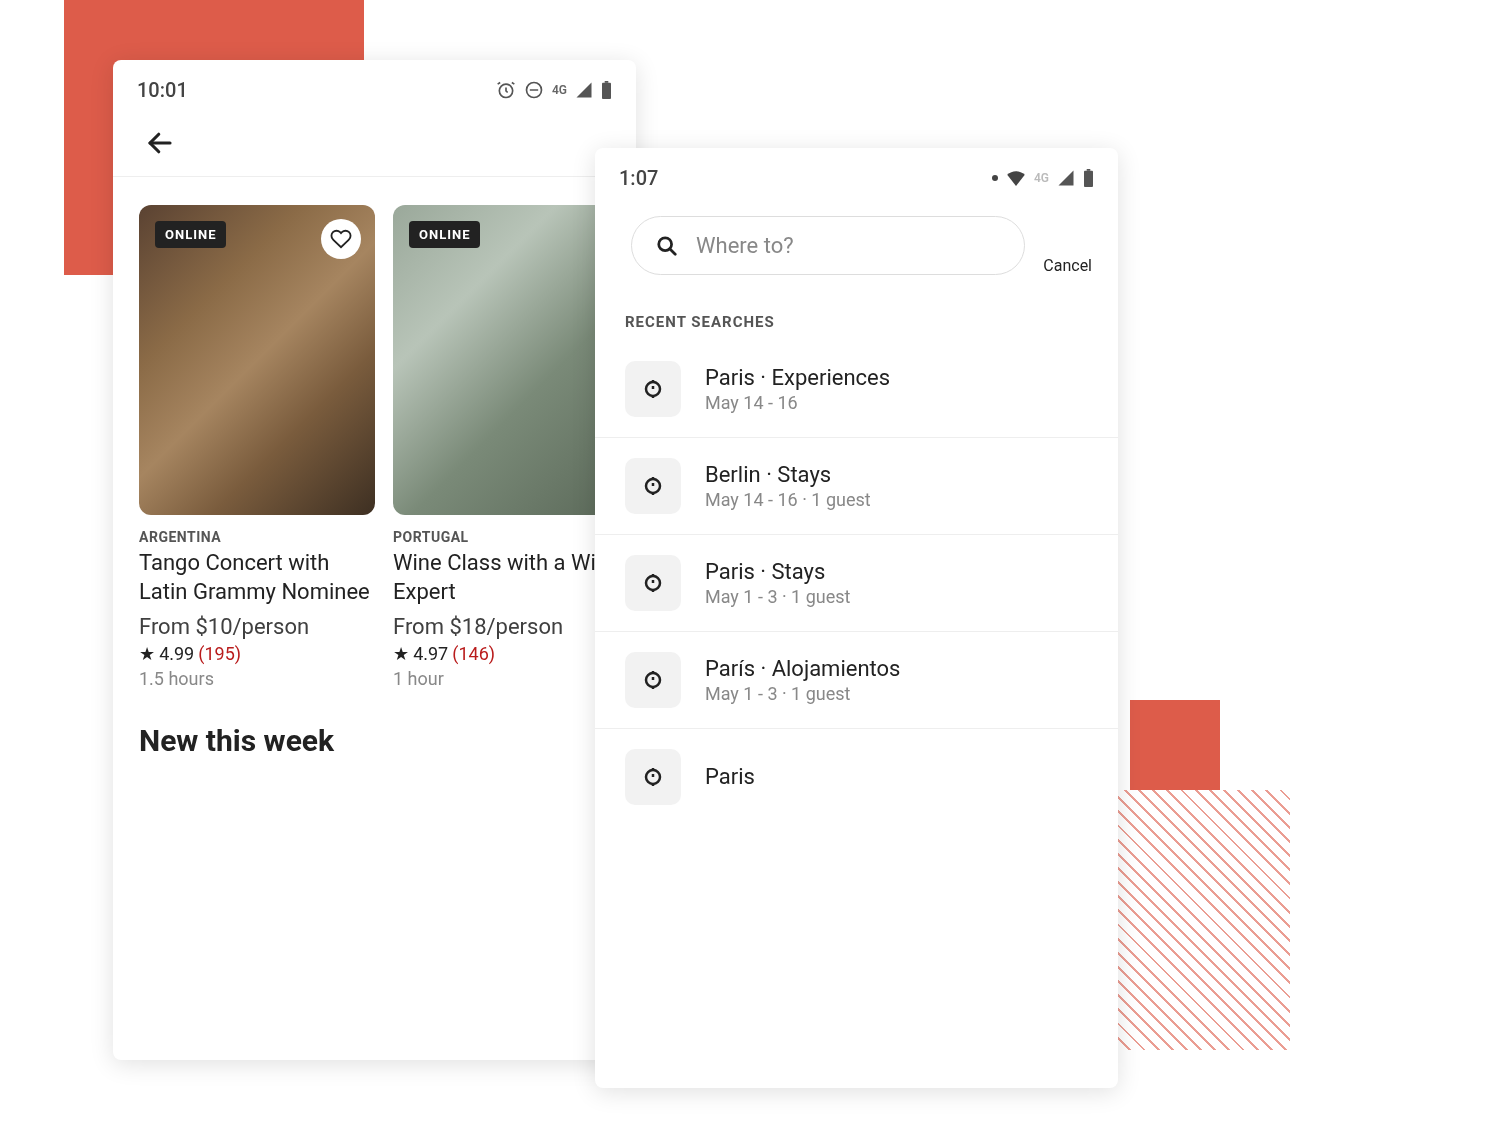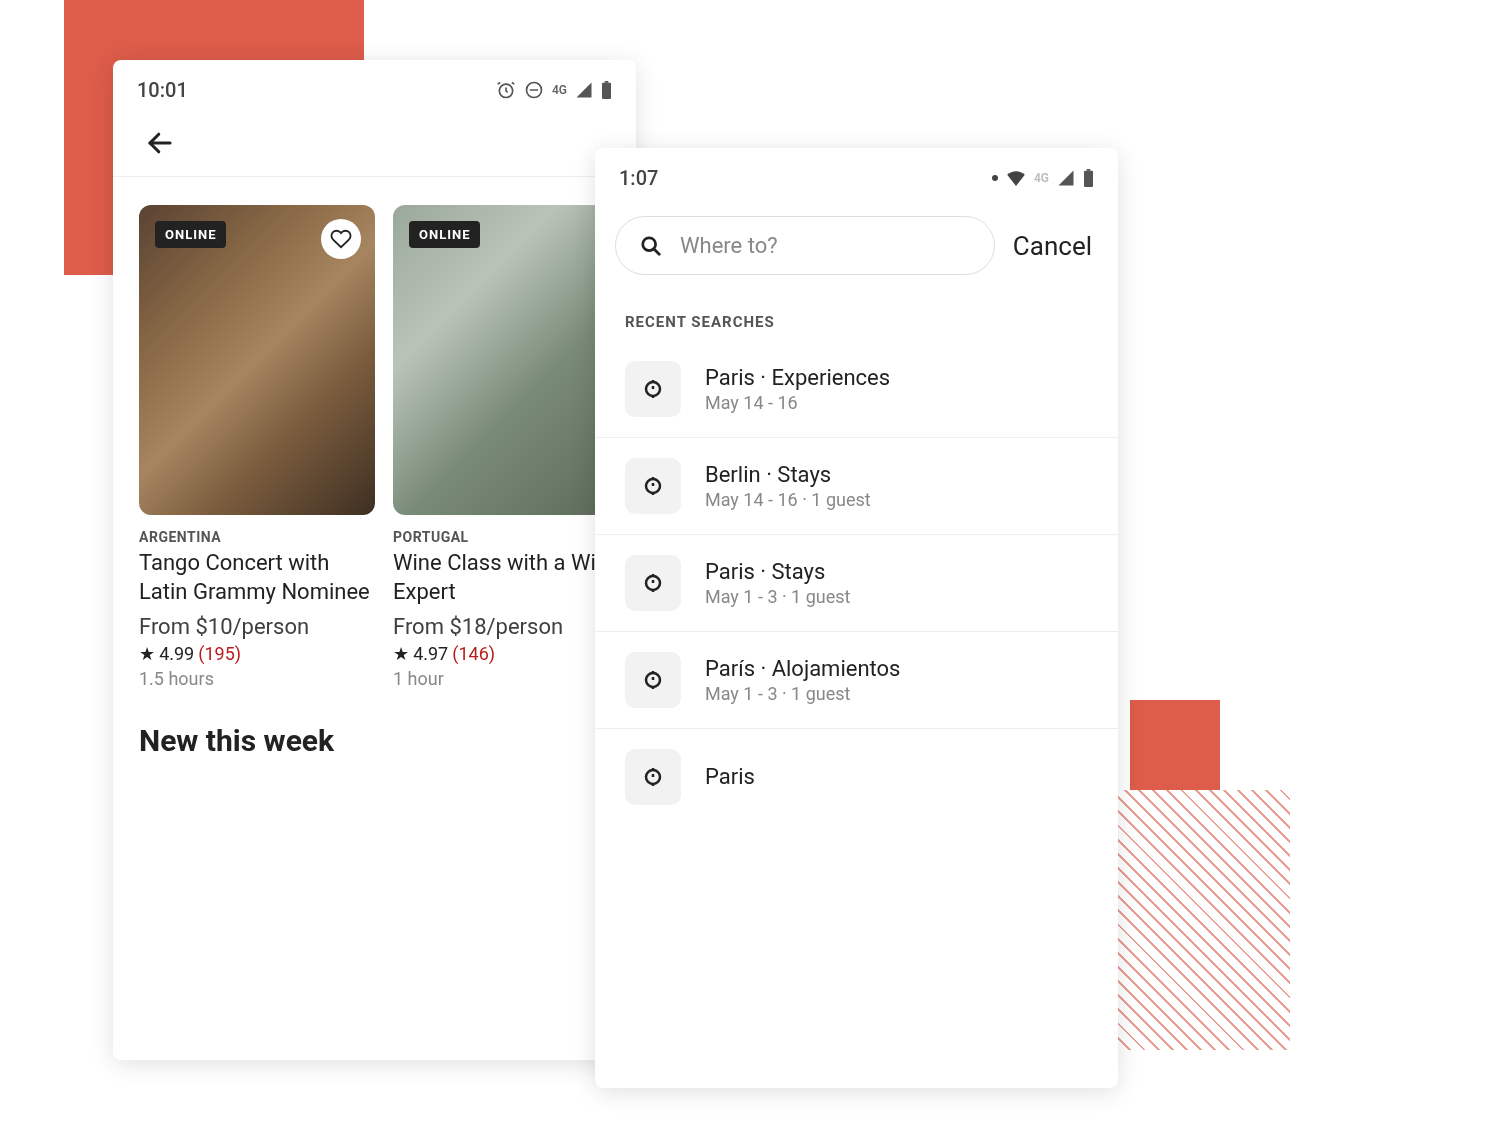--- a/index.html
+++ b/index.html
@@ -168,37 +168,37 @@
   }
   .section-title-2 {
     font-size: 30px;
     font-weight: 700;
     color: #222;
     padding: 34px 26px 18px 26px;
   }
   
   .search-row {
     display: flex;
-    align-items: center;
-    padding: 18px 26px 10px 20px;
+    align-items: flex-end;
+    padding: 18px 26px 10px 36px;
     gap: 18px;
   }
   .search-pill {
     flex: 1;
     display: flex;
     align-items: center;
     gap: 18px;
     border: 1px solid #ddd;
     border-radius: 999px;
     padding: 16px 24px;
     color: #888;
     font-size: 22px;
   }
   .cancel {
-    font-size: 26px;
+    font-size: 16px;
     color: #222;
   }
   .recent-label {
     font-size: 15px;
     font-weight: 700;
     letter-spacing: 1px;
     color: #555;
     padding: 28px 30px 10px 30px;
   }
   .recent-item {

